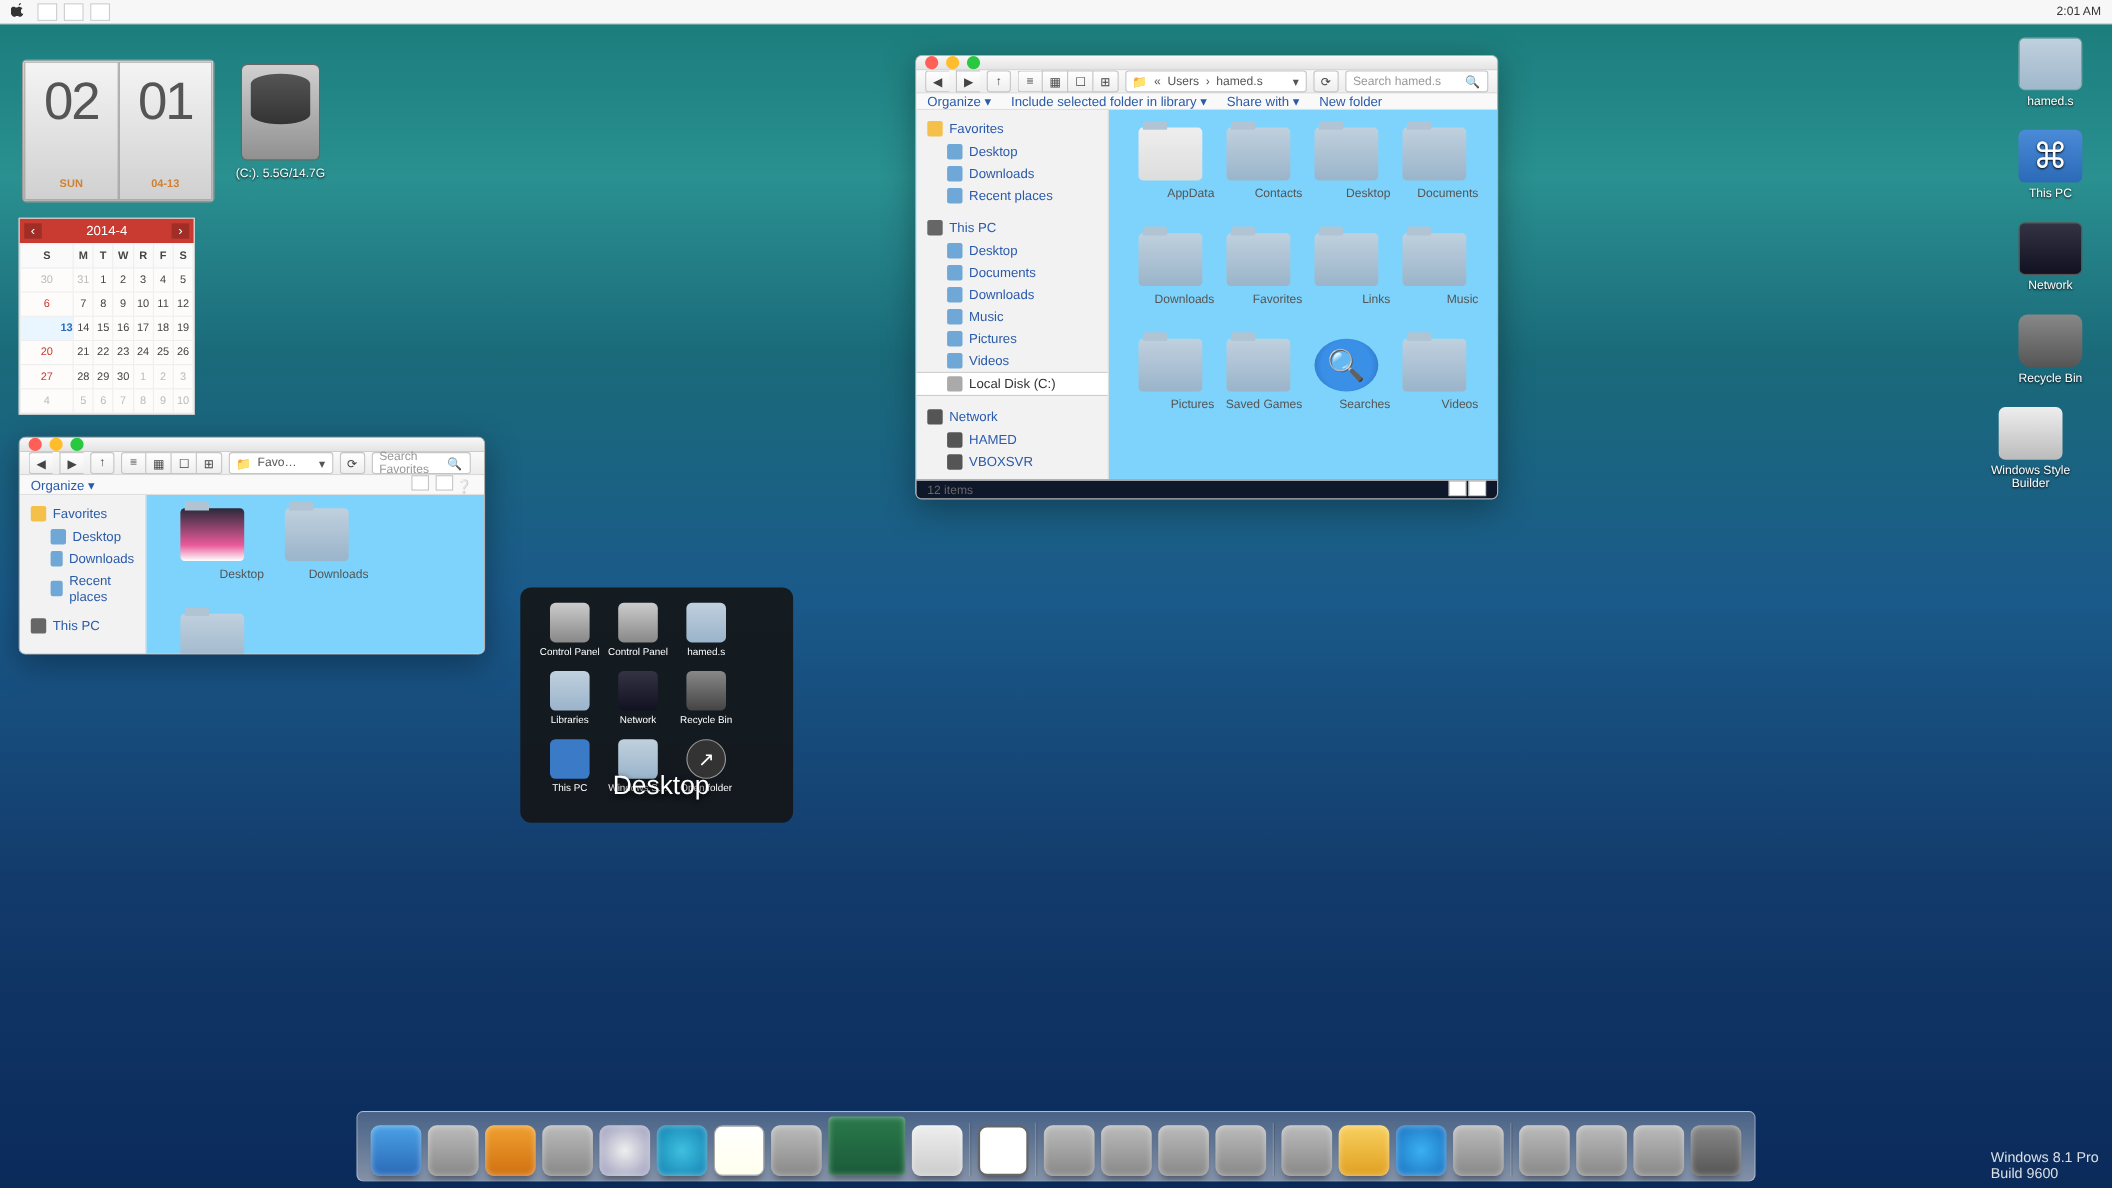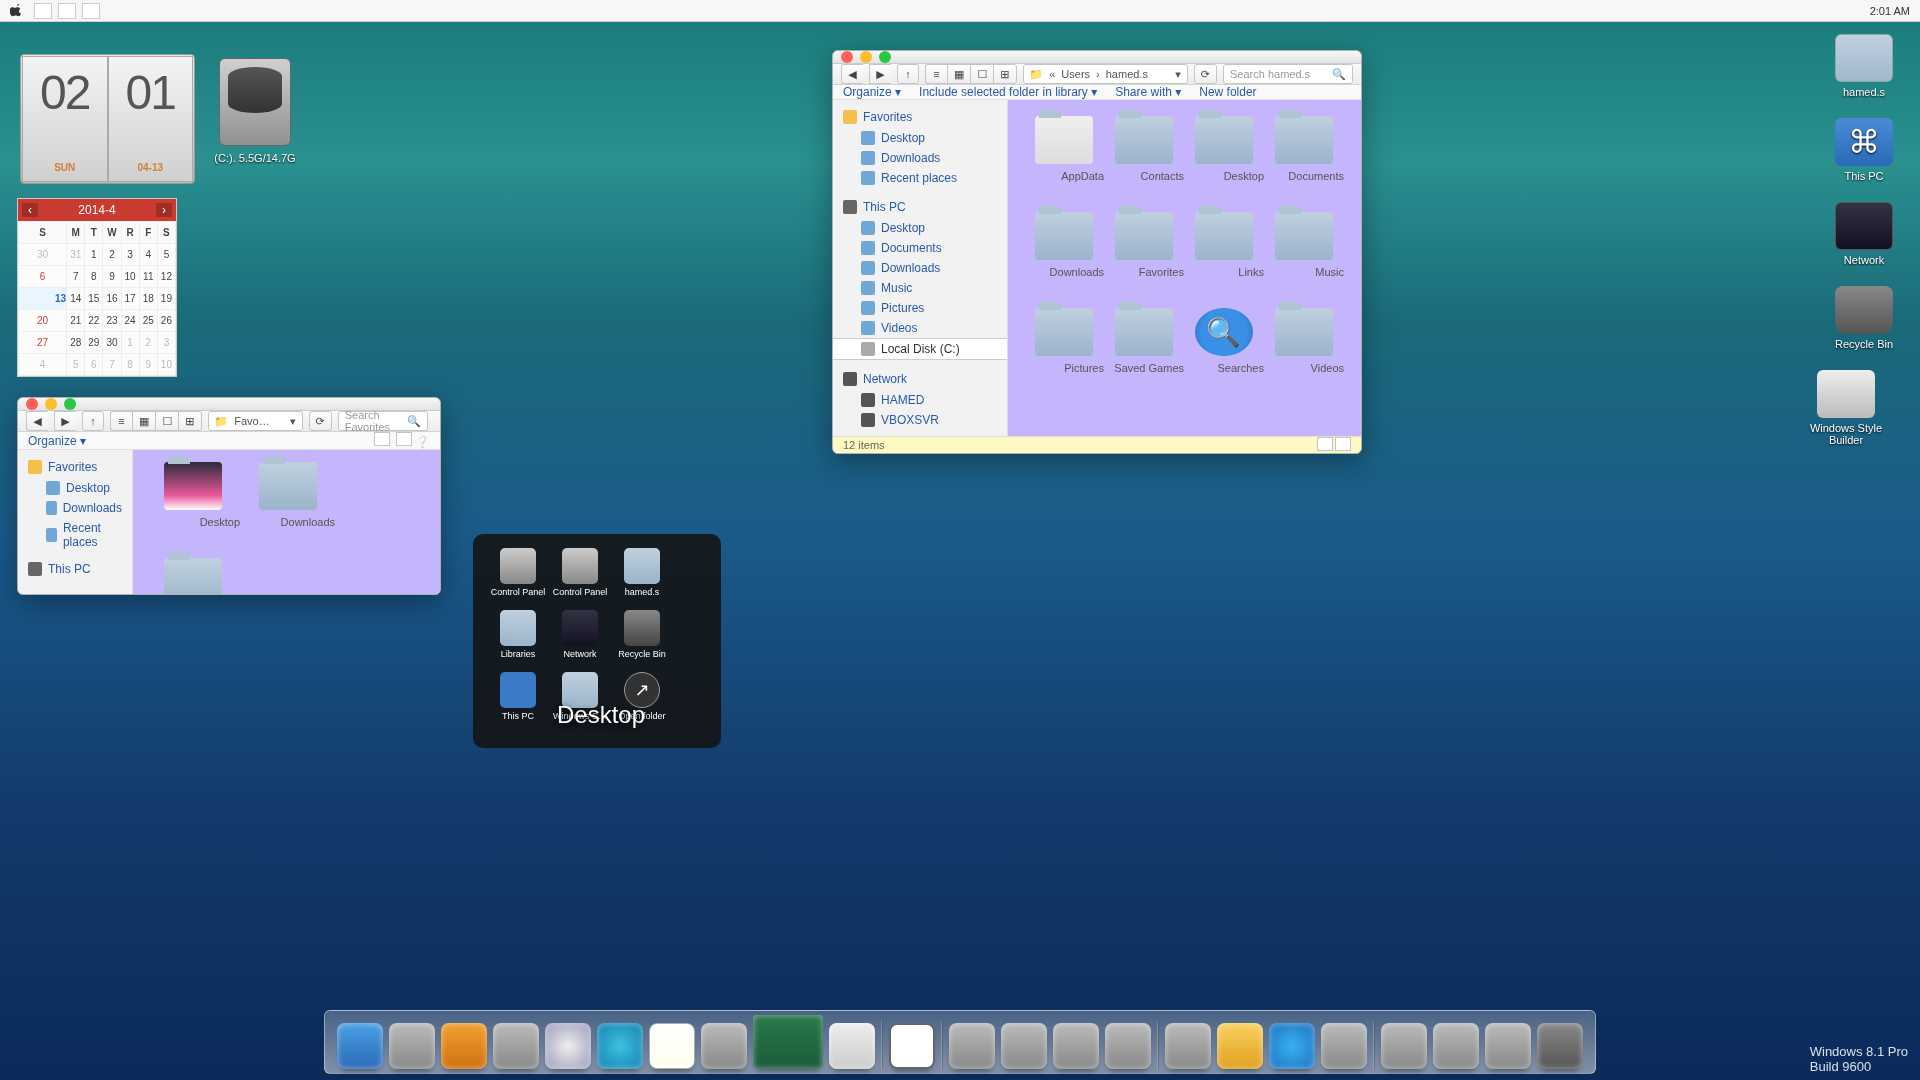--- a/index.html
+++ b/index.html
@@ -51,39 +51,39 @@
   .tbar { height:24px; display:flex; align-items:center; padding-left:8px; background:linear-gradient(#f7f7f7,#e4e4e4); border-bottom:1px solid #ccc;}
   .tbar .dot{width:12px;height:12px;border-radius:50%;margin-right:7px;}
   .dot.r{background:#ff5f57;} .dot.y{background:#ffbd2e;} .dot.g{background:#28c940;}
   .toolbar{height:28px;background:linear-gradient(#fafafa,#ececec);border-bottom:1px solid #d5d5d5;display:flex;align-items:center;padding:0 8px;gap:6px;font-size:11px;color:#444;}
   .tbtn{min-width:22px;height:20px;border:1px solid #c5c5c5;border-radius:3px;background:linear-gradient(#fff,#eee);display:inline-flex;align-items:center;justify-content:center;padding:0 6px;}
   .tbtn.seg{border-radius:0;border-right:none;} .seg:first-child{border-radius:3px 0 0 3px;} .seg:last-child{border-right:1px solid #c5c5c5;border-radius:0 3px 3px 0;}
   .addr{flex:1;height:20px;border:1px solid #c5c5c5;border-radius:3px;background:#fff;display:flex;align-items:center;padding:0 6px;gap:6px;color:#555;}
   .search{width:130px;height:20px;border:1px solid #c5c5c5;border-radius:3px;background:#fff;display:flex;align-items:center;padding:0 6px;color:#999;}
   .cmdbar{height:26px;background:#f9f9f9;border-bottom:1px solid #e0e0e0;display:flex;align-items:center;padding:0 10px;gap:18px;color:#436;}
   .cmdbar span{color:#2a5aaa;cursor:pointer;}
-  .body{flex:1;display:flex;background:#c4b5fd;}
+  .body{flex:1;display:flex;background:#7dd3fc;}
   .side{width:175px;background:#f2f2f2;border-right:1px solid #ddd;padding:6px 0;font-size:12px;}
   .side .hdr{display:flex;align-items:center;gap:6px;padding:4px 10px;color:#2a5aaa;}
   .side .item{display:flex;align-items:center;gap:6px;padding:3px 10px 3px 28px;color:#2a5aaa;}
   .side .item.sel{background:#fff;border:1px solid #ccc;border-left:none;border-right:none;color:#333;}
   .mico{width:14px;height:14px;background:#6fa7d6;border-radius:2px;display:inline-block;}
   .mico.star{background:#f5c04a;}
   .mico.pc{background:#666;}
   .mico.net{background:#555;}
   .mico.hd{background:#aaa;}
   .content{flex:1;padding:16px;display:flex;flex-wrap:wrap;align-content:flex-start;gap:0;}
   .fitem{width:80px;height:90px;margin:0 0 6px;text-align:right;font-size:11px;color:#555;}
   .fitem .fic{width:58px;height:48px;margin:0 auto 6px;background:linear-gradient(#c0d0de,#9ab4ca);border-radius:4px;position:relative;}
   .fic:before{content:"";position:absolute;top:-6px;left:4px;width:22px;height:8px;background:#b0c4d4;border-radius:3px 3px 0 0;}
   .fic.appdata{background:linear-gradient(#eee,#ddd);}
   .fic.searches{background:radial-gradient(circle,#3a8fe6 60%,#2a6ab6);border-radius:50%;}
   .fic.searches:before{display:none;}
   .fic.searches:after{content:"🔍";position:absolute;inset:0;display:flex;align-items:center;justify-content:center;font-size:28px;color:#fff;}
-  .status{height:22px;border-top:1px solid #ddd;background:#fef9c3;display:flex;align-items:center;padding:0 10px;font-size:11px;color:#666;justify-content:space-between;}
+  .status{height:22px;border-top:1px solid #ddd;background:#0f172a;display:flex;align-items:center;padding:0 10px;font-size:11px;color:#666;justify-content:space-between;}
   .vbtn{width:16px;height:14px;border:1px solid #c5c5c5;margin-left:2px;background:#fff;display:inline-block;}
 
   
   .win2 .side{width:115px;}
   .win2 .content{padding:12px;}
   .win2 .fitem{width:95px;}
   .fic.desk-thumb{background:linear-gradient(#2a2a3a,#ea5a9a 70%,#fff);}
 
   
   .stack{position:absolute;background:rgba(20,22,24,.92);border-radius:10px;padding:14px;display:flex;flex-wrap:wrap;gap:0;width:248px;}

